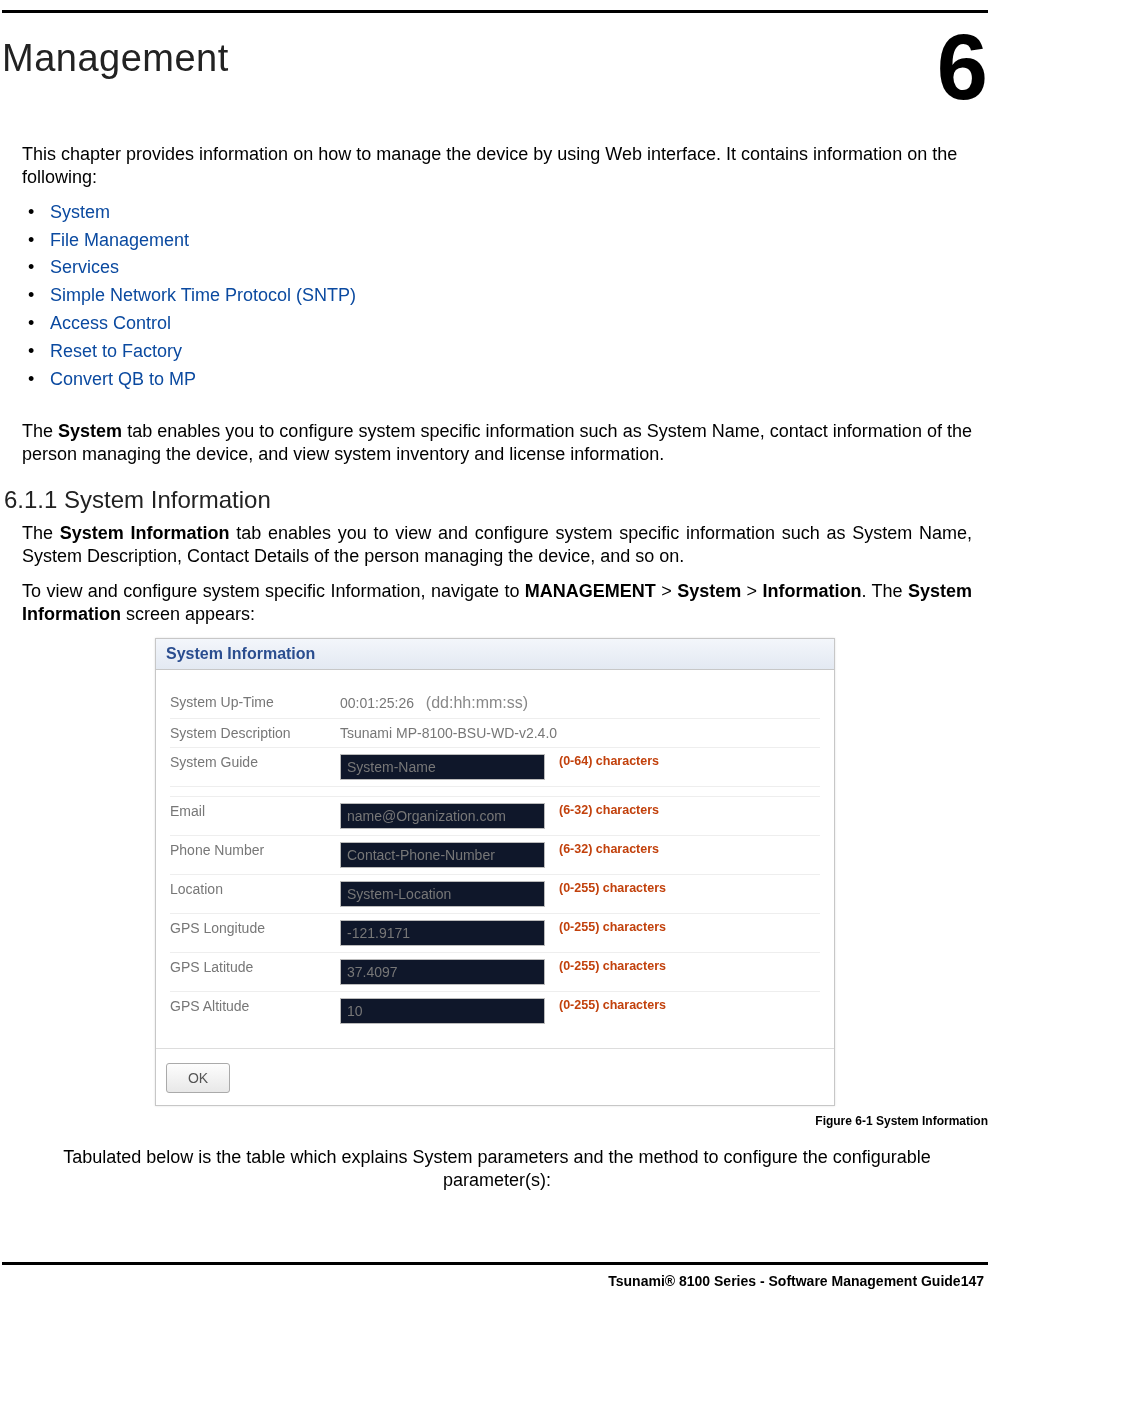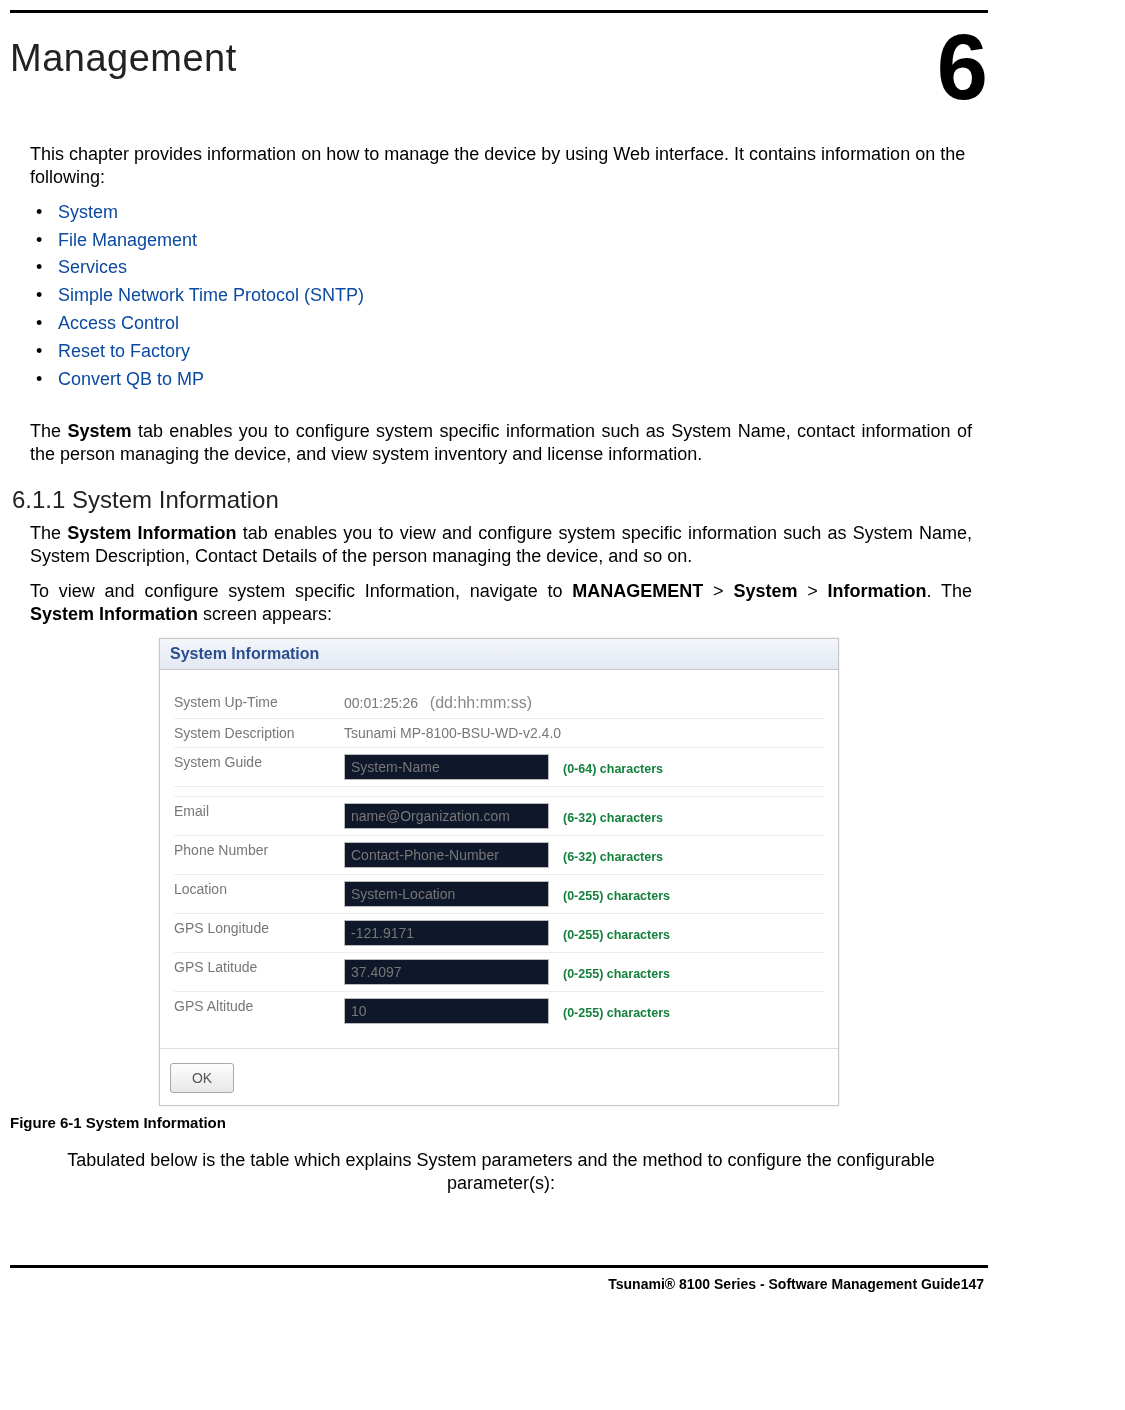--- a/index.html
+++ b/index.html
@@ -1,17 +1,17 @@
 <!DOCTYPE html>
 <html><head>
 <meta charset="utf-8">
 <style>
   * { box-sizing: border-box; margin: 0; padding: 0; }
   html, body { width: 1125px; font-family: Arial, Helvetica, sans-serif; background: #fff; color: #000; }
-  .page { width: 998px; padding: 10px 10px 0 10px; position: relative; }
+  .page { width: 998px; padding: 10px 10px 0 2px; position: relative; }
   .top-rule { border-top: 3px solid #000; margin-bottom: 24px; }
   .header-row { display: flex; align-items: flex-start; justify-content: space-between; margin-bottom: 38px; }
   .chapter-title { font-size: 38px; font-weight: normal; color: #222; letter-spacing: 0.5px; }
   .chapter-number { font-size: 92px; font-weight: 900; line-height: 0.8; color: #000; margin-top: -6px; }
   .body-block { padding: 0 16px 0 20px; }
   .intro { font-size: 18px; line-height: 1.28; margin-bottom: 10px; }
   ul.links { list-style: none; padding-left: 28px; margin-bottom: 26px; }
   ul.links li { font-size: 18px; line-height: 1.55; position: relative; }
   ul.links li::before { content: "•"; position: absolute; left: -22px; color: #000; }
   ul.links a { color: #0b4aa0; text-decoration: none; }
@@ -21,26 +21,26 @@
   p.para b { font-weight: bold; }
   .figure-wrap { width: 680px; margin: 10px auto 8px auto; border: 1px solid #c7c7c7; background: #fff; box-shadow: 0 0 2px rgba(0,0,0,0.12); }
   .fig-header { background: linear-gradient(#f3f6fb,#e3e9f2); border-bottom: 1px solid #c7c7c7; padding: 6px 10px; color: #2a4d8f; font-weight: bold; font-size: 16px; }
   .fig-body { padding: 18px 14px 6px 14px; }
   .fig-row { display: flex; align-items: flex-start; padding: 6px 0; border-bottom: 1px solid #eee; font-size: 14px; color: #777; }
   .fig-row.noborder { border-bottom: none; }
   .fig-label { width: 170px; flex: 0 0 170px; }
   .fig-value { width: 215px; flex: 0 0 215px; color: #777; }
   .fig-input { width: 205px; flex: 0 0 205px; }
   .fig-input input { width: 100%; font-size: 14px; padding: 4px 6px; border: 1px solid #bbb; color: #777; background:#0f172a; }
-  .fig-hint { flex: 1; font-size: 12.5px; color: #15803d; padding-left: 14px; font-weight: bold; margin-top: 8px; }
+  .fig-hint { flex: 1; font-size: 12.5px; color: #c2410c; padding-left: 14px; font-weight: bold; }
   .fig-uptime-note { font-size: 16px; color: #888; margin-left: 8px; }
   .fig-spacer { height: 10px; border-bottom: 1px solid #eee; }
   .fig-footer { padding: 14px 10px 12px 10px; border-top: 1px solid #ddd; margin-top: 12px; }
   .ok-btn { display:inline-block; min-width: 64px; text-align:center; font-size: 14px; padding: 6px 18px; border: 1px solid #aaa; background: linear-gradient(#fdfdfd,#e8e8e8); border-radius: 3px; color:#555; cursor:pointer; }
-  .figure-caption { text-align: left; font-weight: bold; font-size: 15px; margin: 8px 0 18px 0; }
+  .figure-caption { text-align: right; font-weight: bold; font-size: 12px; margin: 8px 0 18px 0; }
   .tab-intro { font-size: 18px; line-height: 1.28; margin: 0 0 70px 0; padding: 0 16px 0 20px; text-align: center; }
   .bottom-rule { border-top: 3px solid #000; margin: 0 0 8px 0; }
   .footer-row { display: flex; justify-content: flex-end; font-size: 14px; font-weight: bold; padding: 0 4px 14px 4px; }
 </style>
 </head>
 <body>
 
 <div class="page">
   <div class="top-rule"></div>
 

